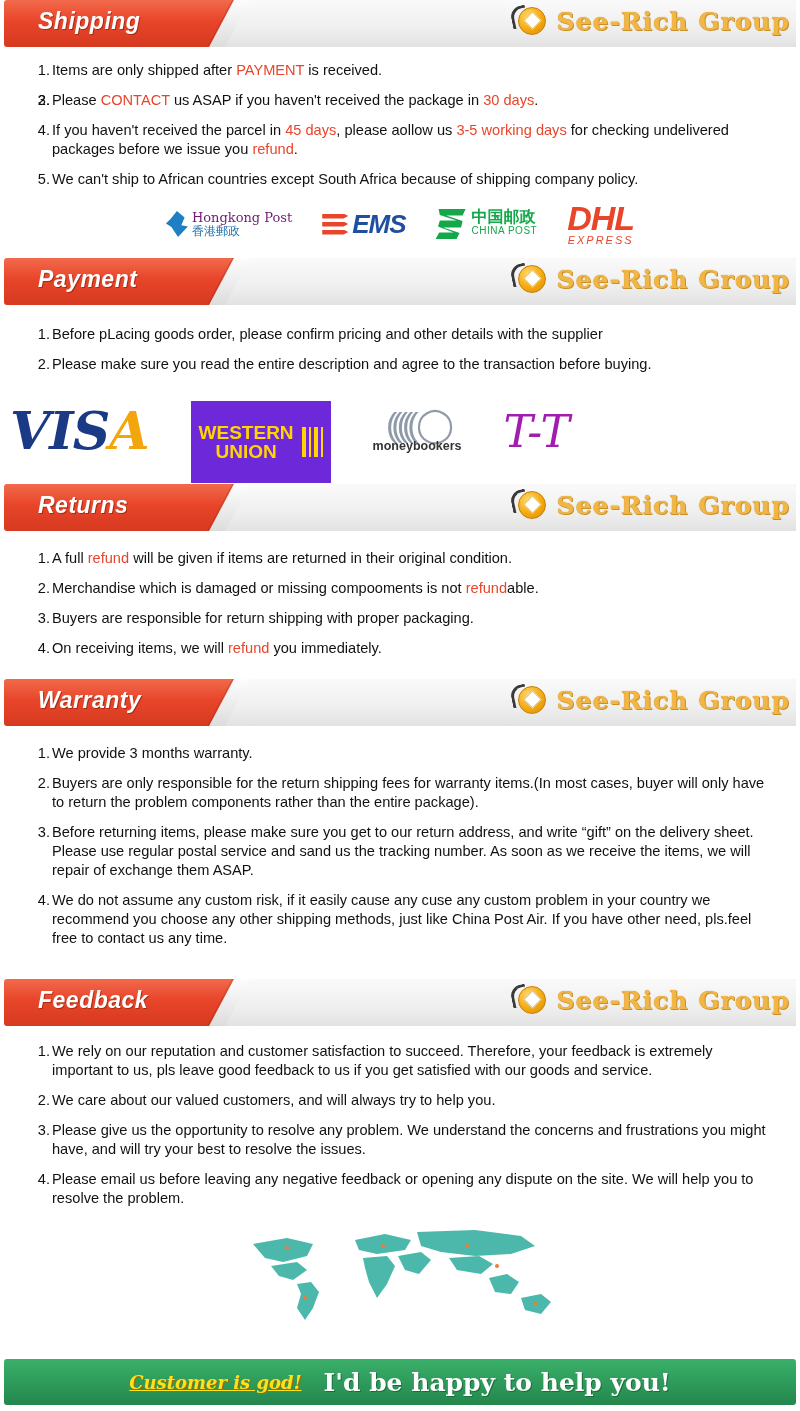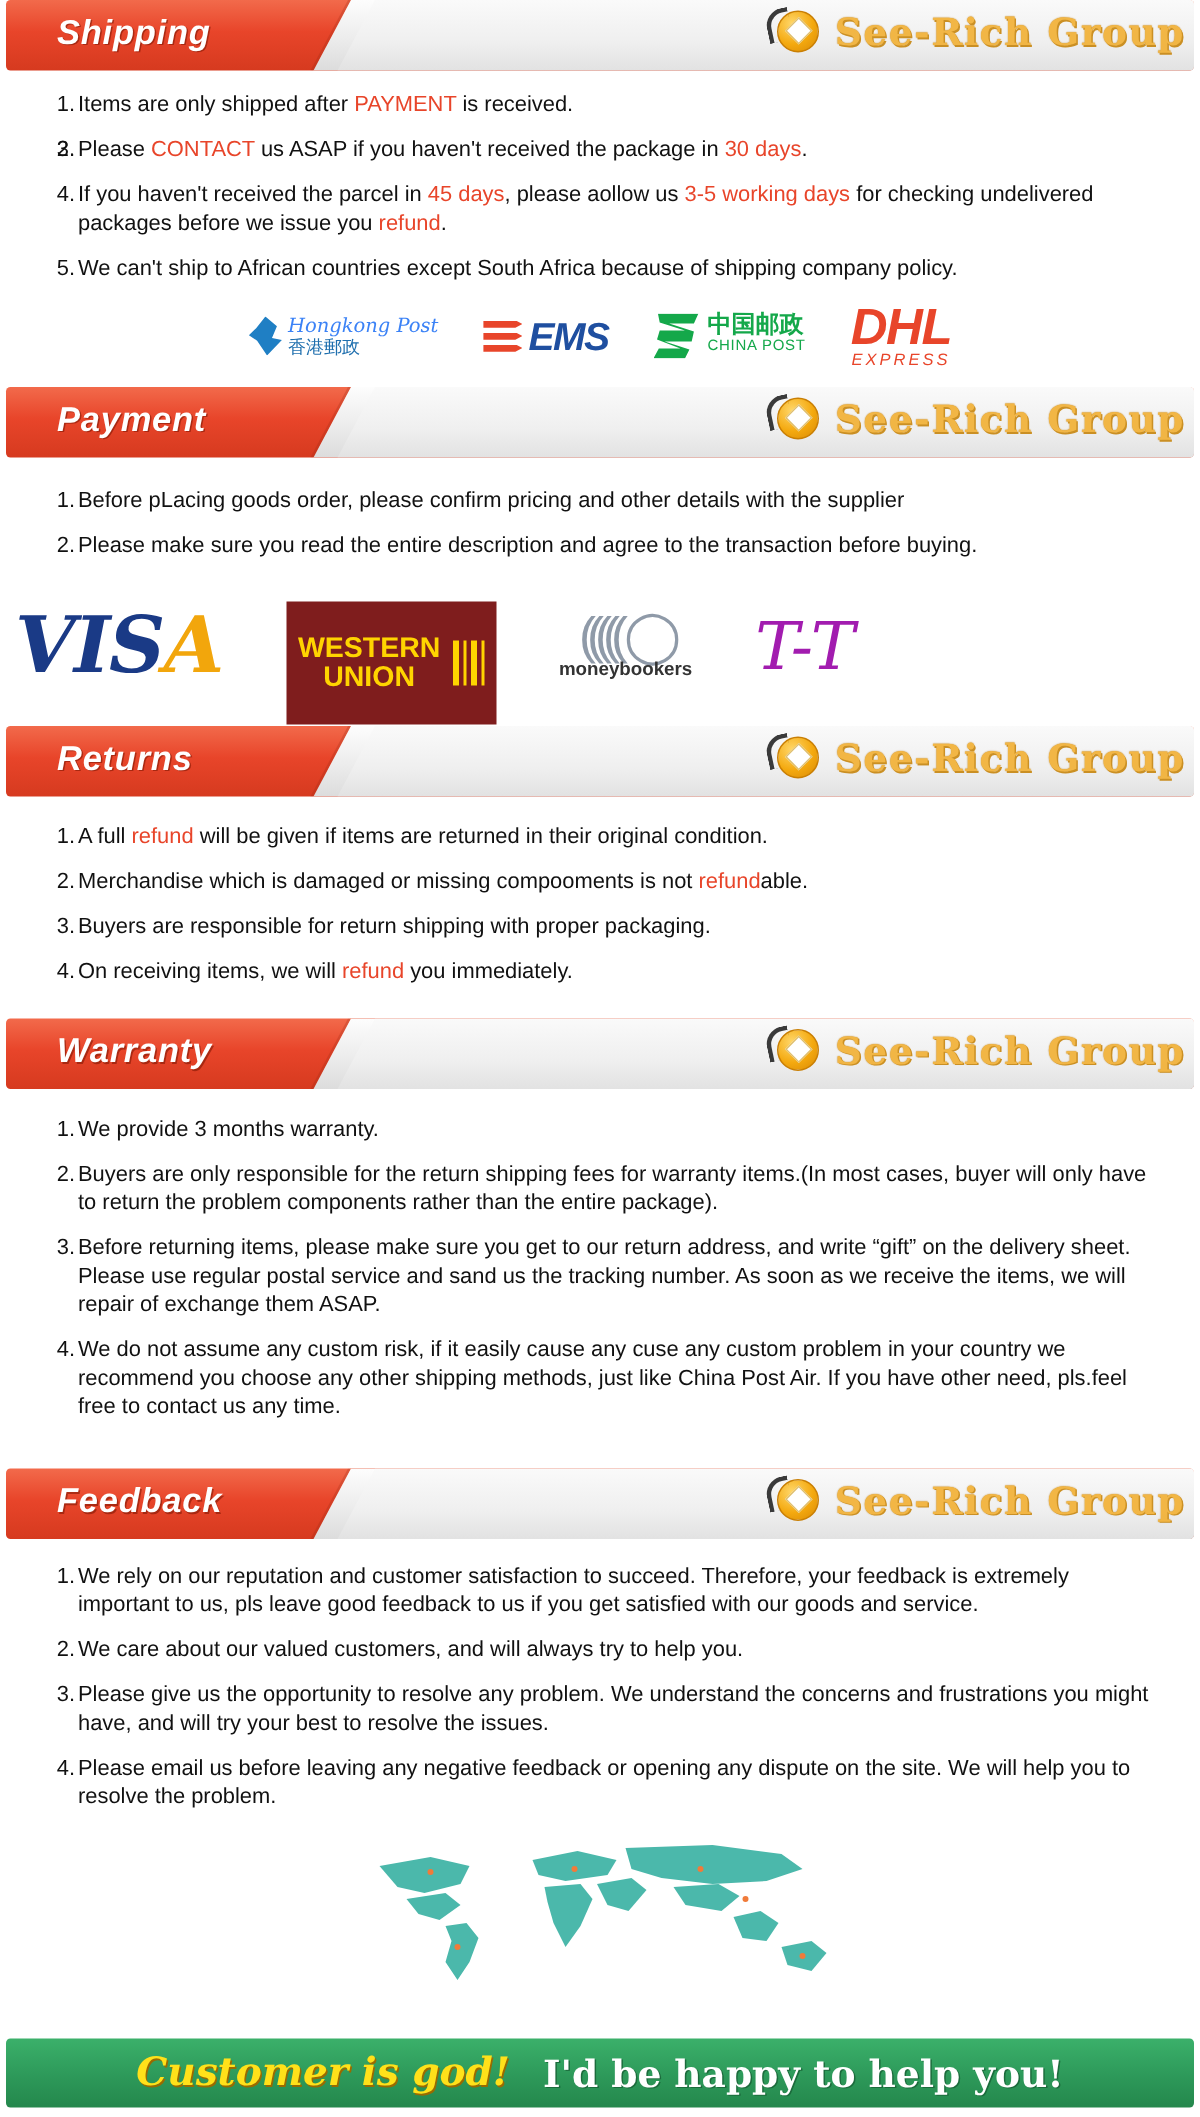--- a/index.html
+++ b/index.html
@@ -130,21 +130,21 @@
     margin-top: 6px;
     height: 48px;
   }
   .logo-hk { display:flex; align-items:center; gap:4px; }
   .logo-hk .bird {
     width: 22px; height: 26px;
     background: #1f7fc4;
     clip-path: polygon(50% 0%, 85% 25%, 70% 55%, 100% 60%, 55% 100%, 25% 62%, 0 48%, 22% 30%);
   }
   .logo-hk .txt { line-height: 1.05; }
-  .logo-hk .t1 { font-family:"DejaVu Serif", serif; font-style:italic; font-size:13px; color:#3b82f6; }
+  .logo-hk .t1 { font-family:"DejaVu Serif", serif; font-size:13px; color:#701a75; }
   .logo-hk .t2 { font-size: 12px; color:#1f6fae; }
 
   .logo-ems { display:flex; align-items:center; gap: 4px; }
   .logo-ems .arrows { display:flex; flex-direction:column; gap:3px; }
   .logo-ems .ar {
     width: 26px; height: 5px; background:#e8452a;
     clip-path: polygon(0 0, 82% 0, 100% 50%, 82% 100%, 0 100%);
   }
   .logo-ems .word { font-weight: bold; font-size: 26px; color:#1f4fa0; font-style: italic; letter-spacing:-1px;}
 
@@ -167,21 +167,21 @@
     gap: 42px; height: 86px; margin-top: 14px;
   }
   .visa {
     font-family:"DejaVu Serif", serif;
     font-style: italic; font-weight: bold;
     font-size: 52px; color:#1a3a86; letter-spacing: -1px;
     line-height: 1;
   }
   .visa .wing { color:#f2a60c; }
   .wu {
-    background:#7f1d1d; padding: 22px 8px; display:flex; align-items:center; gap:8px;margin-top:22px;
+    background:#6d28d9; padding: 22px 8px; display:flex; align-items:center; gap:8px;margin-top:22px;
   }
   .wu .wut { color:#ffd400; font-weight:bold; font-size:19px; line-height:1; text-align:center; }
   .wu .bars { display:flex; gap:3px; align-items:center;}
   .wu .bars i { display:block; width:4px; height:30px; background:#ffd400; }
   .wu .bars i.thin { width:2px; }
   .mb { text-align:center; }
   .mb .arcs { font-size: 34px; color:#8f9aa8; letter-spacing: -6px; line-height: .9;}
   .mb .mbt { font-size: 12.5px; color:#333; font-weight:600; }
   .tt { font-family:"DejaVu Serif", serif; font-size: 44px; font-style: italic; color:#a21caf; }
 
@@ -193,21 +193,21 @@
   .footer {
     position: absolute;
     left: 4px; right: 4px; bottom: 6px;
     height: 46px;
     background: linear-gradient(180deg,#3bb06a 0%, #2e9b5b 50%, #24874c 100%);
     border-radius: 3px;
     display: flex; align-items: center; justify-content: center; gap: 22px;
   }
   .footer .f1 {
     font-family:"DejaVu Serif", serif; font-weight:bold; font-style:italic;
-    font-size: 26px; color:#ffe11a; text-shadow: 1px 1px 0 #9a6a00;
+    font-size: 18px; color:#ffe11a; text-shadow: 1px 1px 0 #9a6a00; text-decoration: underline;
   }
   .footer .f2 {
     font-family:"DejaVu Serif", serif; font-weight:bold;
     font-size: 25px; color:#ffffff; text-shadow: 1px 1px 0 #1c6b3c;
   }
   .spacer-sm { height: 10px; }
   .spacer-md { height: 20px; }
 </style>
 </head>
 <body>

